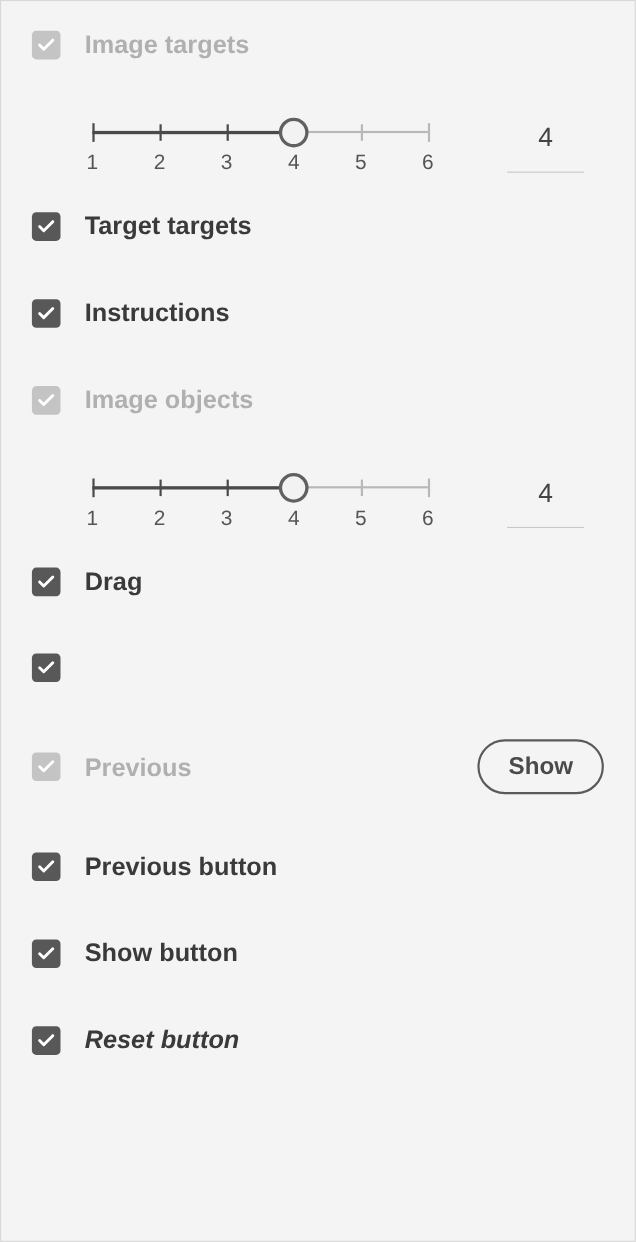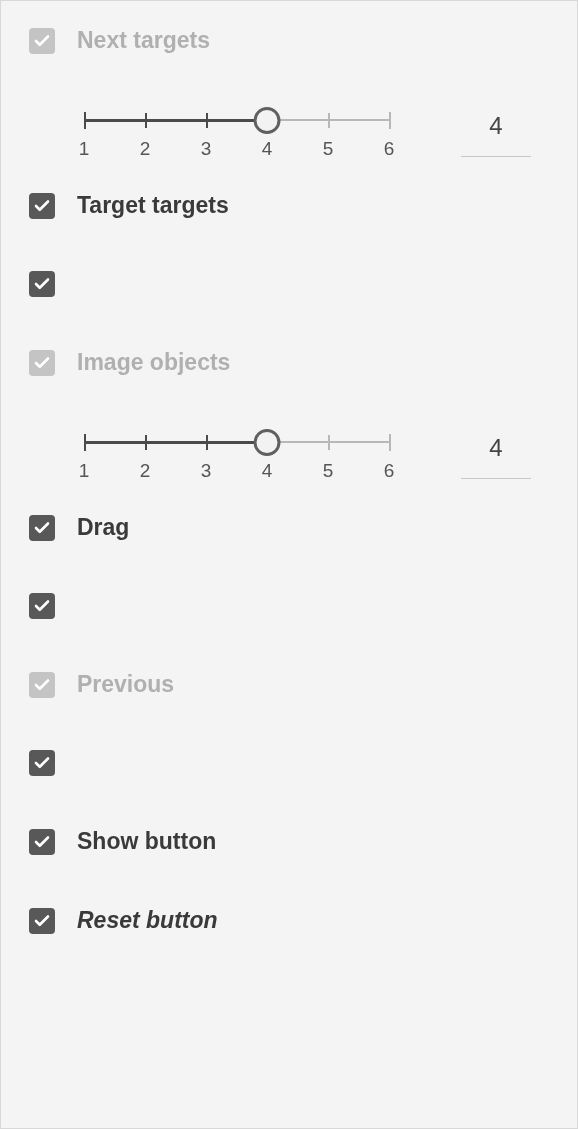--- a/index.html
+++ b/index.html
@@ -114,21 +114,21 @@
 </style>
 </head>
 <body>
 
 <div class="row">
   <div class="chk dis">
     <svg width="18" height="18" viewBox="0 0 24 24">
         <path d="M4 12l5 5L20 6" stroke="#fff" stroke-width="3.5" fill="none" stroke-linecap="round" stroke-linejoin="round"></path>
       </svg>
   </div>
-  <span class="label dis">Next targets</span>
+  <span class="label dis">Image targets</span>
 </div>
 
 <div class="row slider-row">
   <div class="slider-wrap">
     <div class="slider">
       <div class="track-filled" style="width:60%;"></div>
       <div class="track-empty" style="left:60%;width:40%;"></div>
       <div class="tick end" style="left:0%;"></div>
       <div class="tick" style="left:20%;"></div>
       <div class="tick" style="left:40%;"></div>
@@ -155,20 +155,21 @@
   </div>
   <span class="label">Target targets</span>
 </div>
 
 <div class="row">
   <div class="chk on">
     <svg width="18" height="18" viewBox="0 0 24 24">
         <path d="M4 12l5 5L20 6" stroke="#fff" stroke-width="3.5" fill="none" stroke-linecap="round" stroke-linejoin="round"></path>
       </svg>
   </div>
+  <span class="label">Instructions</span>
 </div>
 
 <div class="row">
   <div class="chk dis">
     <svg width="18" height="18" viewBox="0 0 24 24">
         <path d="M4 12l5 5L20 6" stroke="#fff" stroke-width="3.5" fill="none" stroke-linecap="round" stroke-linejoin="round"></path>
       </svg>
   </div>
   <span class="label dis">Image objects</span>
 </div>
@@ -213,28 +214,30 @@
   </div>
 </div>
 
 <div class="row">
   <div class="chk dis">
     <svg width="18" height="18" viewBox="0 0 24 24">
         <path d="M4 12l5 5L20 6" stroke="#fff" stroke-width="3.5" fill="none" stroke-linecap="round" stroke-linejoin="round"></path>
       </svg>
   </div>
   <span class="label dis">Previous</span>
-</div>
-
-<div class="row">
-  <div class="chk on">
-    <svg width="18" height="18" viewBox="0 0 24 24">
-        <path d="M4 12l5 5L20 6" stroke="#fff" stroke-width="3.5" fill="none" stroke-linecap="round" stroke-linejoin="round"></path>
-      </svg>
-  </div>
+  <button class="btn">Show</button>
+</div>
+
+<div class="row">
+  <div class="chk on">
+    <svg width="18" height="18" viewBox="0 0 24 24">
+        <path d="M4 12l5 5L20 6" stroke="#fff" stroke-width="3.5" fill="none" stroke-linecap="round" stroke-linejoin="round"></path>
+      </svg>
+  </div>
+  <span class="label">Previous button</span>
 </div>
 
 <div class="row">
   <div class="chk on">
     <svg width="18" height="18" viewBox="0 0 24 24">
         <path d="M4 12l5 5L20 6" stroke="#fff" stroke-width="3.5" fill="none" stroke-linecap="round" stroke-linejoin="round"></path>
       </svg>
   </div>
   <span class="label">Show button</span>
 </div>

